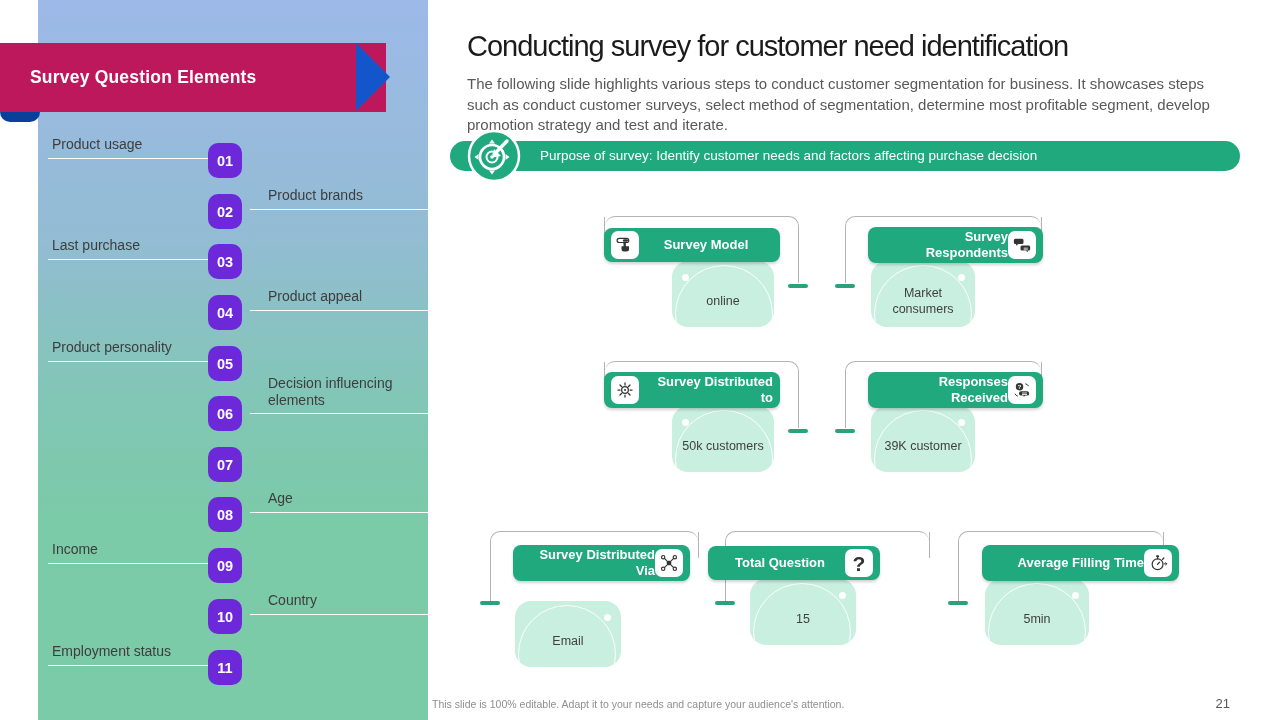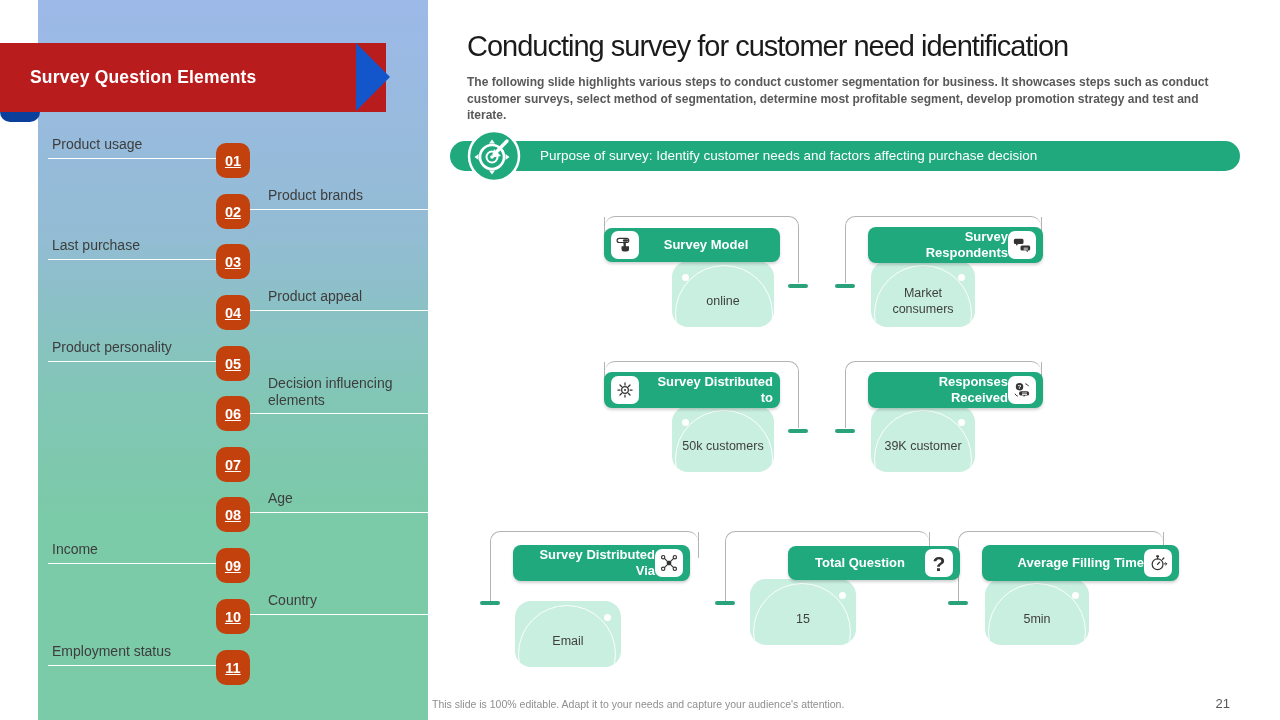--- a/index.html
+++ b/index.html
@@ -2,39 +2,39 @@
 <html><head>
 <meta charset="utf-8">
 <style>
   html,body{margin:0;padding:0;background:#fff;}
   .slide{position:relative;width:1280px;height:720px;background:#fff;overflow:hidden;
          font-family:"Liberation Sans", sans-serif;}
 
   
   .sidebar{position:absolute;left:38px;top:0;width:390px;height:720px;
            background:linear-gradient(180deg,#9db9e8 0%,#93bcd4 32%,#82c6b6 55%,#7bcaa8 72%,#7bcaa8 100%);}
-  .ribbon-body{position:absolute;left:0;top:43px;width:356px;height:69px;background:#b91c1c;
+  .ribbon-body{position:absolute;left:0;top:43px;width:356px;height:69px;background:#be185d;
                color:#fff;font-size:17.5px;font-weight:bold;line-height:69px;padding-left:30px;
                letter-spacing:.2px;z-index:3;}
   .ribbon-arrow{position:absolute;left:356px;top:43px;width:0;height:0;z-index:3;
                 border-left:34px solid #1355cb;border-top:34.5px solid transparent;border-bottom:34.5px solid transparent;}
   .ribbon-fold{position:absolute;left:0;top:111px;width:40px;height:11px;background:#0a3f9c;
                border-radius:0 0 10px 10px;z-index:2;}
 
-  .badge{position:absolute;left:216px;width:34px;height:35px;background:#c2410c;border-radius:10px;
-         color:#fff;font-size:14.5px;font-weight:bold;display:flex;align-items:center;justify-content:center;z-index:2;text-decoration:underline;}
+  .badge{position:absolute;left:208px;width:34px;height:35px;background:#6d28d9;border-radius:10px;
+         color:#fff;font-size:14.5px;font-weight:bold;display:flex;align-items:center;justify-content:center;z-index:2;}
   .itm{position:absolute;font-size:14px;color:#3d3d3d;border-bottom:1.5px solid #fff;
        padding-bottom:5px;line-height:16.5px;z-index:1;}
   .itm.l{left:48px;width:168px;padding-left:4px;}
   .itm.r{left:250px;width:168px;padding-left:18px;}
 
   
   .title{position:absolute;left:467px;top:30px;width:760px;font-size:29px;font-weight:normal;
          color:#1b1b1b;letter-spacing:-1px;}
-  .subtitle{position:absolute;left:467px;top:74px;width:748px;font-size:12px;line-height:1.38;color:#595959;font-weight:bold;}
+  .subtitle{position:absolute;left:467px;top:74px;width:748px;font-size:15px;line-height:1.38;color:#595959;}
 
   
   .purpose{position:absolute;left:450px;top:141px;width:790px;height:30px;background:#1fa97c;
            border-radius:16px;color:#fff;font-size:13.5px;line-height:30px;padding-left:90px;box-sizing:border-box;z-index:1;}
   .purpose b{font-weight:normal;text-align:right;}
   .purpose-icon{position:absolute;left:466px;top:128px;width:56px;height:56px;z-index:2;}
 
   
   .bracket{position:absolute;border-top:1px solid #b3b3b3;border-top-left-radius:10px;border-top-right-radius:10px;z-index:0;}
   .br-left{border-left:1px solid #b3b3b3;}
@@ -226,21 +226,21 @@
     </div>
   </div>
 
   <div class="bracket br-left" style="left:725px;top:531px;width:203px;height:70px"></div>
   <div class="dash" style="left:715px;top:601px"></div>
   <div class="mint" style="left:750px;top:579px;width:106px;height:66px">
     <div class="arc"></div>
     <div class="arc-dot" style="left:auto;right:10px"></div>
     <div class="mint-text">15</div>
   </div>
-  <div class="card-head" style="left:788px;top:546px;width:172px;height:34px">
+  <div class="card-head" style="left:708px;top:546px;width:172px;height:34px">
     <div class="ttl center">Total Question</div>
     <div class="icon-box">
       <div class="qmark">?</div>
     </div>
   </div>
 
   <div class="bracket br-left" style="left:958px;top:531px;width:204px;height:70px"></div>
   <div class="dash" style="left:948px;top:601px"></div>
   <div class="mint" style="left:985px;top:579px;width:104px;height:66px">
     <div class="arc"></div>

